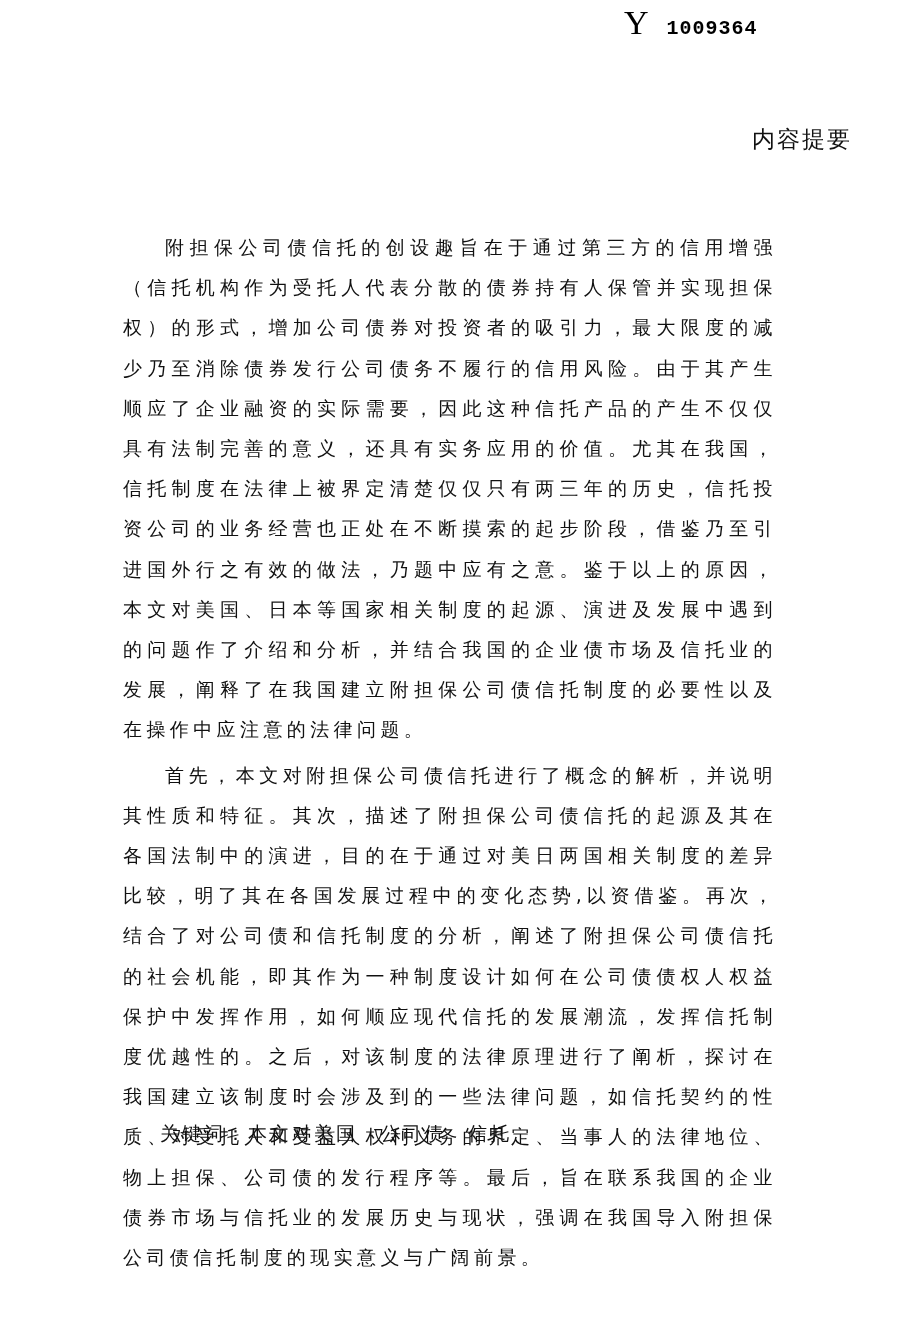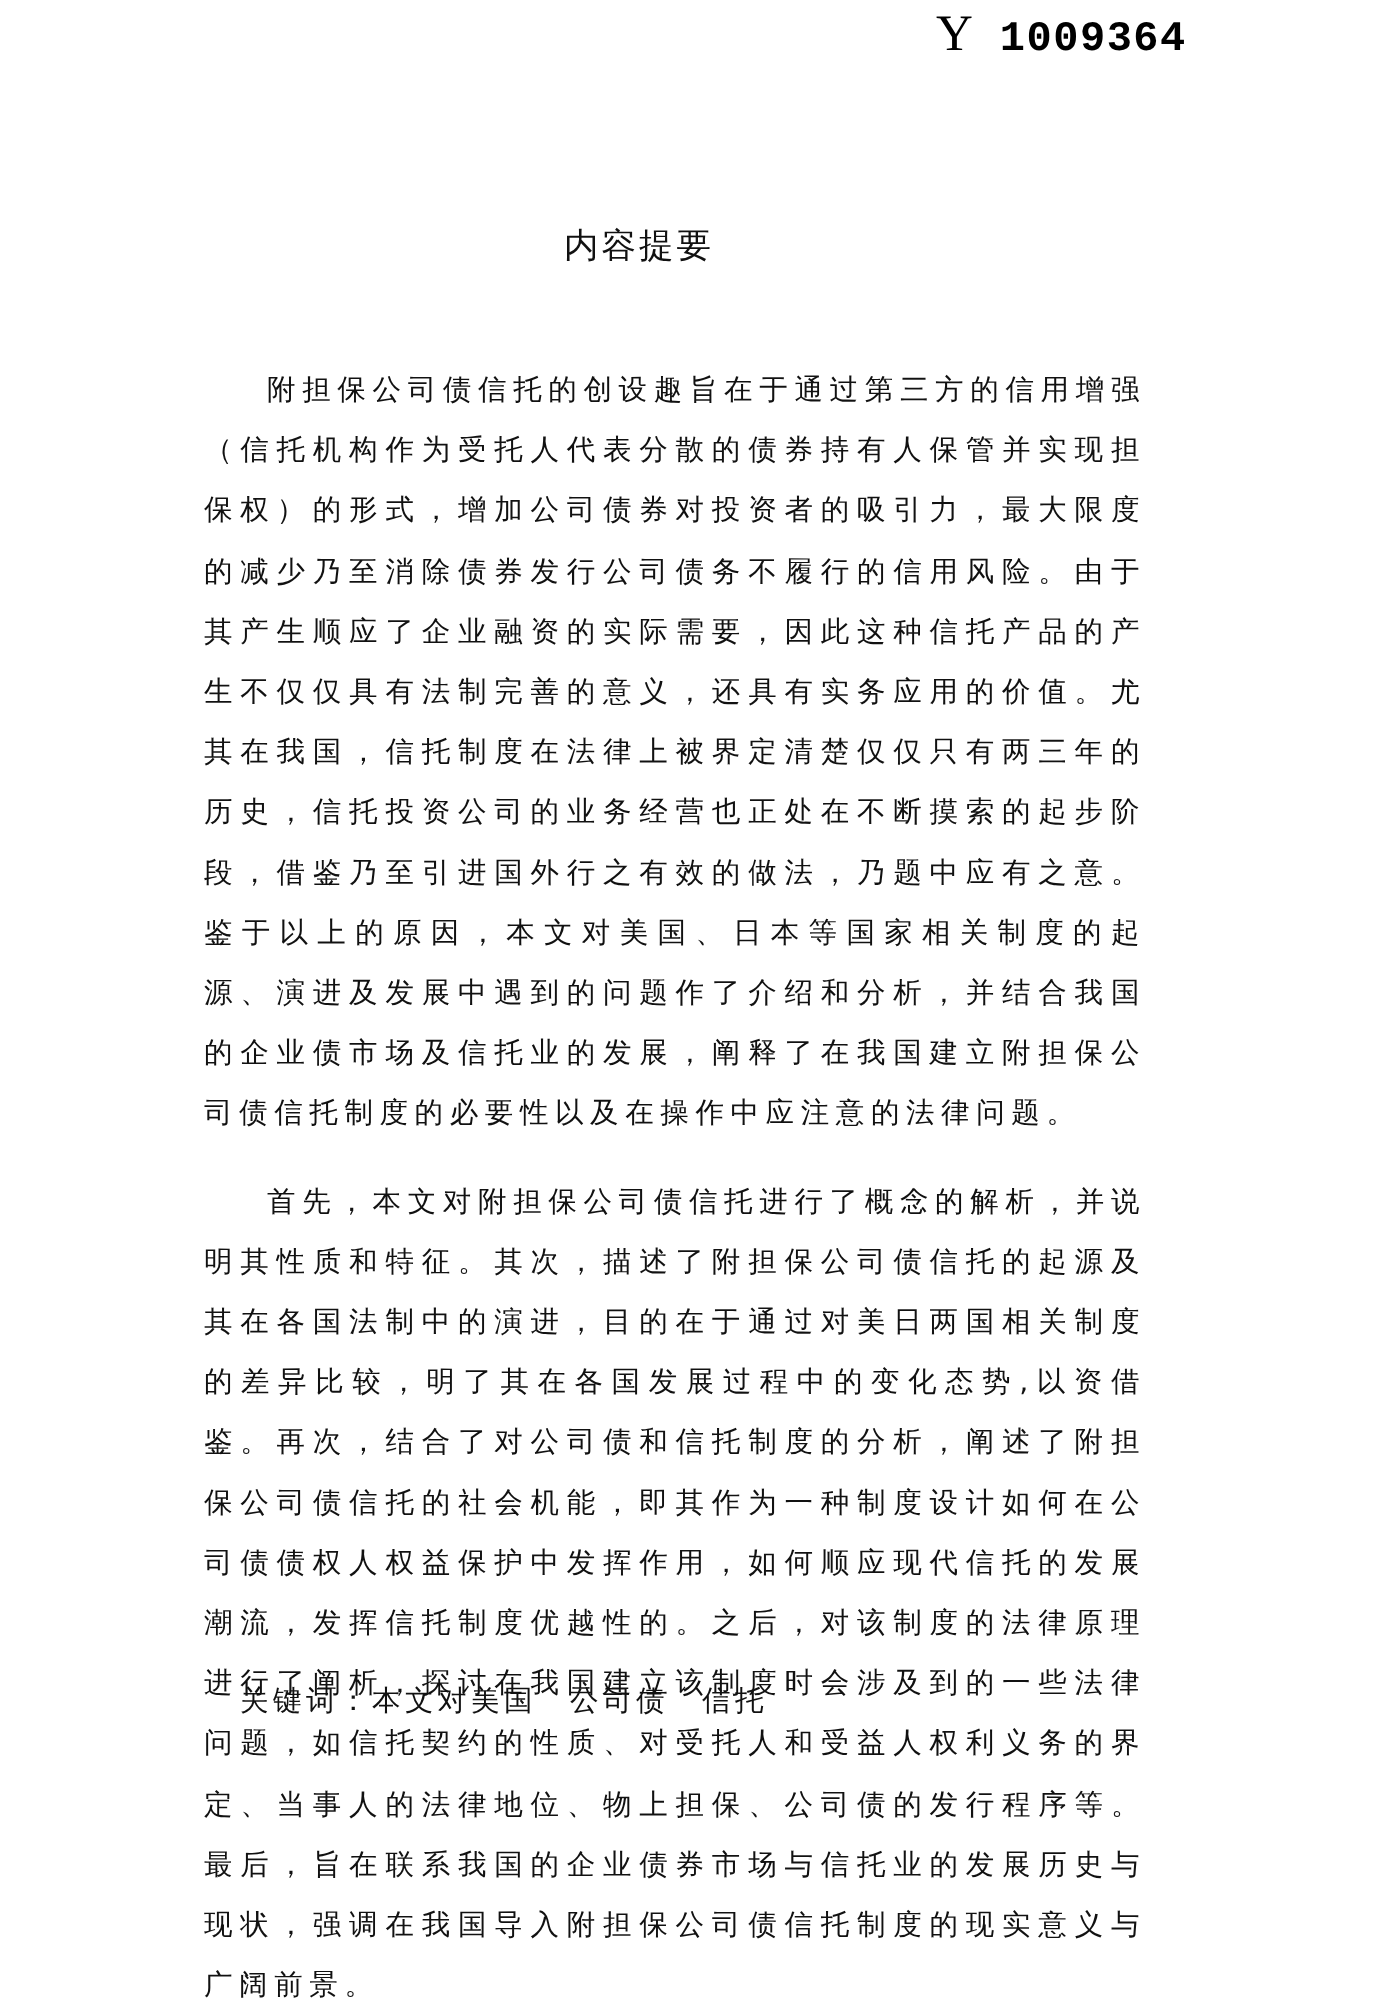--- a/index.html
+++ b/index.html
@@ -26,48 +26,47 @@
     }
     .catalog-id .letter {
       font-family: "Liberation Serif", serif;
       font-size: 34px;
       font-weight: normal;
       margin-right: 18px;
     }
     .catalog-id .number {
       font-family: "Liberation Mono", monospace;
       font-weight: bold;
-      font-size: 28px;
+      font-size: 20px;
       letter-spacing: 1px;
     }
     .title {
       position: absolute;
       top: 124px;
       left: 0;
       width: 852px;
-      text-align: center;
+      text-align: right;
       font-size: 23px;
       letter-spacing: 2px;
       font-family: "DejaVu Sans", sans-serif;
-      margin-top: 24px;
     }
     .body-text {
       position: absolute;
       top: 222px;
       left: 118px;
       width: 664px;
       font-size: 19px;
       line-height: 40.2px;
       letter-spacing: 4.4px;
       text-align: justify;
       text-justify: inter-ideograph;
       word-break: break-all;
     }
     .para {
-      margin: 18px;
+      margin: 5px;
       text-indent: 42px;
     }
     .keywords {
       position: absolute;
       top: 1121px;
       left: 160px;
       font-size: 19px;
       letter-spacing: 3px;
       white-space: pre;
     }

